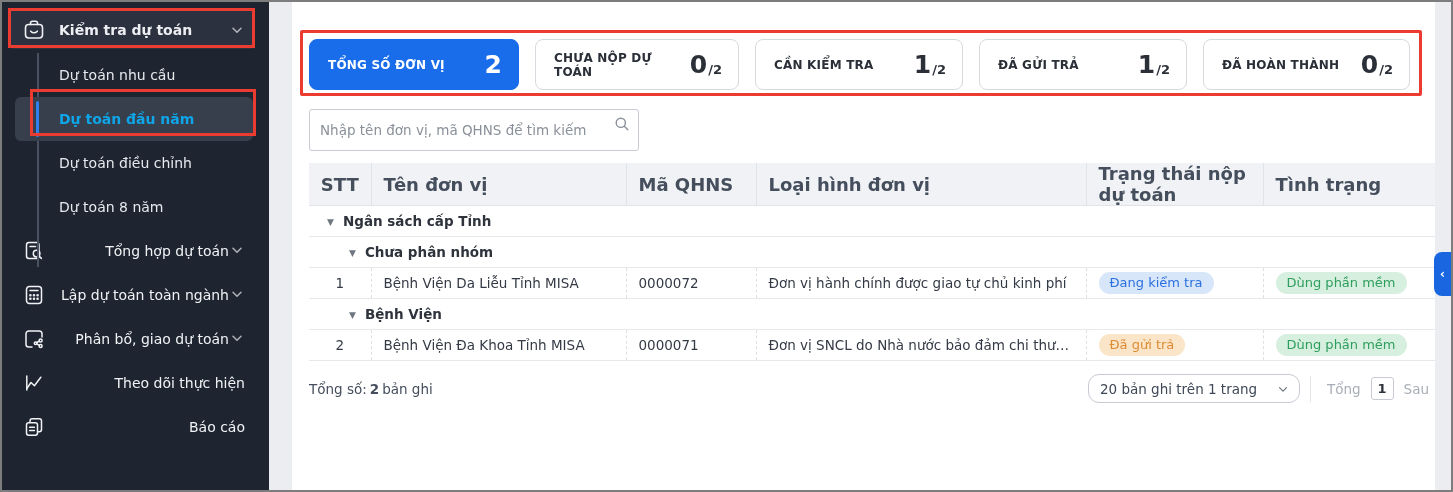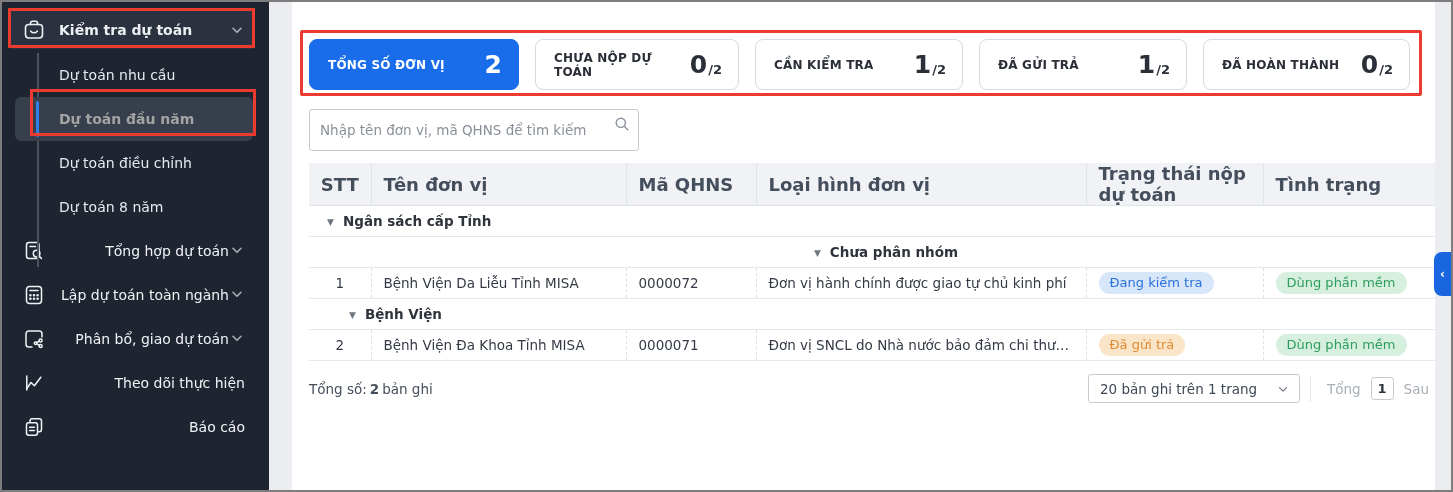--- a/index.html
+++ b/index.html
@@ -13,21 +13,21 @@
   .sidebar{width:267px;flex:none;background:#1F2530;padding-top:8px;color:#EDEFF3;}
   .parent-item{height:39px;margin:0 14px 0 8px;border-radius:4px;background:#2B313E;
     display:flex;align-items:center;padding:0 10px 0 12px;cursor:pointer;}
   .parent-item .s-icon{width:24px;height:24px;flex:none;margin-right:13px;display:flex;align-items:center;justify-content:center;}
   .parent-item .s-label{font-weight:bold;font-size:14px;flex:1;}
   .chev{width:16px;height:16px;opacity:.85;flex:none;}
   .submenu{position:relative;padding:4px 2px 0 0;text-align:center;}
   .guide-line{position:absolute;left:35px;top:4px;width:2px;height:214px;background:#4A5160;}
   .subitem{position:relative;height:44px;margin:0 14px 0 13px;border-radius:6px;
     display:flex;align-items:center;padding-left:44px;font-size:14px;color:#E6E9EE;cursor:pointer;z-index:1;}
-  .subitem.active{background:#373E4C;font-weight:bold;color:#a3a3a3;}
+  .subitem.active{background:#373E4C;font-weight:bold;color:#0ea5e9;}
   .subitem.active::before{content:"";position:absolute;left:21px;top:4px;bottom:4px;width:3px;background:#2F80ED;border-radius:2px;}
   .side-item{height:44px;display:flex;align-items:center;padding:0 24px 0 20px;font-size:14px;color:#F0F2F5;cursor:pointer;}
   .side-item .s-icon{width:24px;height:24px;flex:none;margin-right:13px;display:flex;align-items:center;justify-content:center;}
   .side-item .s-label{flex:1;text-align:right;}
   
   .gutter-l{width:23px;flex:none;background:#EBEDF0;}
   .gutter-r{width:16px;flex:none;background:#EBEDF0;}
   
   .main{flex:1;background:#fff;padding:37px 0 0 17px;}
   .cards{display:flex;gap:16px;}
@@ -59,21 +59,21 @@
   .tri{display:inline-block;font-size:9px;color:#6E7680;margin-right:9px;transform:translateY(-1px);cursor:pointer;}
   .td-c{text-align:center;}
   .badge{display:inline-block;border-radius:11px;padding:3px 11px;font-size:13px;line-height:1.25;}
   .badge.blue{background:#D8E6FA;color:#2B70DE;}
   .badge.orange{background:#FAE5C8;color:#DD8B33;}
   .badge.green{background:#D7EFDF;color:#2E9E5E;}
   
   .tfoot{width:1126px;margin-top:13px;display:flex;align-items:center;font-size:13.5px;color:#454E5C;}
   .total b{margin:0 3px;}
   .pager{margin-left:auto;display:flex;align-items:center;}
-  .psel{width:212px;height:29px;border:1px solid #C7CBD1;border-radius:3px;display:flex;align-items:center;
+  .psel{width:212px;height:29px;border:1px solid #C7CBD1;border-radius:11px;display:flex;align-items:center;
     justify-content:space-between;padding:0 9px 0 11px;cursor:pointer;color:#3F4856;margin-left:25px;}
   .pdiv{width:1px;height:26px;background:#E3E5E9;margin:0 10px;}
   .pnav{color:#A8AEB6;margin:0 6px;cursor:default;}
   .pbox{width:23px;height:23px;border:1px solid #C7CBD1;border-radius:3px;display:flex;align-items:center;
     justify-content:center;font-weight:bold;font-size:13px;color:#2E333C;margin:0 4px;}
   
   .anno{position:absolute;border:3px solid #EC3B31;pointer-events:none;z-index:6;}
   #anno1{left:6px;top:6px;width:247px;height:40px;}
   #anno2{left:28px;top:87px;width:226px;height:47px;}
   #anno3{left:298px;top:28px;width:1122px;height:66px;border-radius:2px;}
@@ -248,21 +248,21 @@
           <th>Loại hình đơn vị</th>
           <th>Trạng thái nộp dự toán</th>
           <th>Tình trạng</th>
         </tr>
       </thead>
       <tbody id="tbody">
           <tr class="group">
             <td colspan="6" style="padding-left: 18px;"><span class="tri">▼</span><span>Ngân sách cấp Tỉnh</span></td>
           </tr>
           <tr class="group">
-            <td colspan="6" style="padding-left: 40px; text-align: center;"><span class="tri">▼</span><span>Chưa phân nhóm</span></td>
+            <td colspan="6" style="padding-left: 40px;"><span class="tri">▼</span><span>Chưa phân nhóm</span></td>
           </tr>
           <tr>
             <td class="td-c">1</td>
             <td>Bệnh Viện Da Liễu Tỉnh MISA</td>
             <td>0000072</td>
             <td>Đơn vị hành chính được giao tự chủ kinh phí</td>
             <td><span class="badge blue">Đang kiểm tra</span></td>
             <td><span class="badge green">Dùng phần mềm</span></td>
           </tr>
           <tr class="group">

